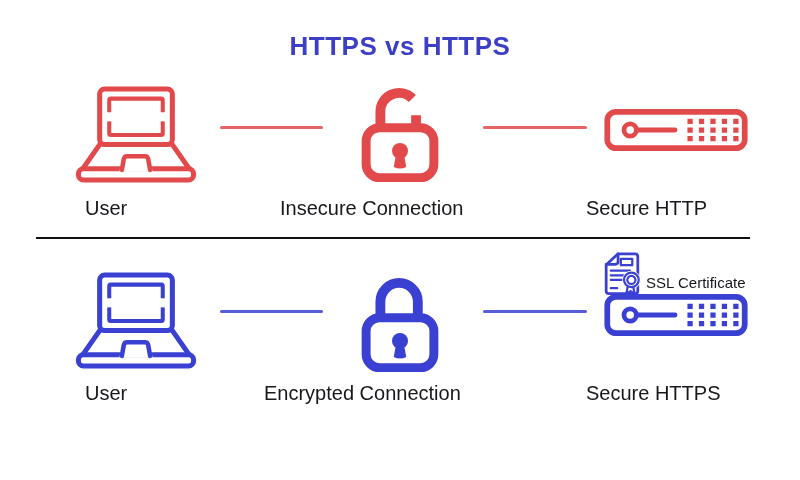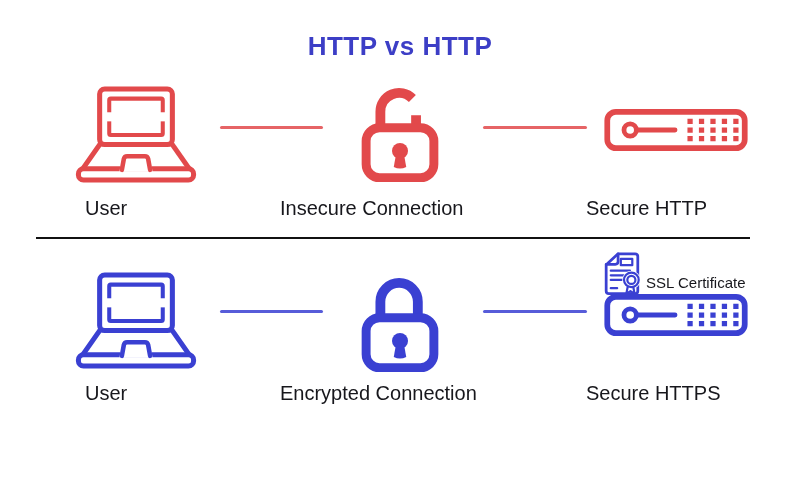--- a/index.html
+++ b/index.html
@@ -26,21 +26,21 @@
   }
   .hline{height:2.5px;background:currentColor;opacity:.85;border-radius:2px;}
   .divider{height:2px;background:var(--divider,#111);}
   svg{display:block;}
 </style>
 </head>
 <body>
 
 <div class="canvas">
 
-  <div class="abs title">HTTP vs HTTP</div>
+  <div class="abs title">HTTPS vs HTTPS</div>
 
   <div>
 
     <div class="abs http" style="left:72px;top:85px;">
       <svg viewBox="0 0 124 100" width="128" height="101" fill="none" stroke="currentColor" stroke-linejoin="round" stroke-linecap="round">
         <rect x="26" y="4" width="72" height="55" rx="5" fill="#fff" stroke-width="5"></rect>
         <rect x="35.5" y="13.5" width="53" height="36" rx="1.5" fill="#fff" stroke-width="4"></rect>
         <rect x="31" y="27" width="8" height="9" fill="#fff" stroke="none"></rect>
         <rect x="85" y="27" width="8" height="9" fill="#fff" stroke="none"></rect>
         <path d="M26 59 L8.5 84" stroke-width="5"></path>
@@ -132,17 +132,17 @@
         <rect x="3" y="3" width="144" height="38" rx="9" fill="#fff" stroke-width="6"></rect>
         <circle cx="27" cy="22" r="6.5" fill="#fff" stroke-width="5"></circle>
         <line x1="35" y1="22" x2="74" y2="22" stroke-width="5" stroke-linecap="round"></line>
         <line x1="87" y1="13" x2="141" y2="13" stroke-width="5.5" stroke-dasharray="5.5 6.5"></line>
         <line x1="87" y1="22" x2="141" y2="22" stroke-width="5.5" stroke-dasharray="5.5 6.5"></line>
         <line x1="87" y1="31" x2="141" y2="31" stroke-width="5.5" stroke-dasharray="5.5 6.5"></line>
       </svg>
     </div>
 
     <div class="abs node-label" style="left:85px;top:381px;width:100px;">User</div>
-    <div class="abs node-label" style="left:280px;top:381px;width:240px;">Encrypted Connection</div>
+    <div class="abs node-label" style="left:264px;top:381px;width:240px;">Encrypted Connection</div>
     <div class="abs node-label" style="left:586px;top:381px;width:180px;">Secure HTTPS</div>
   </div>
 
 </div>
 
 </body></html>

